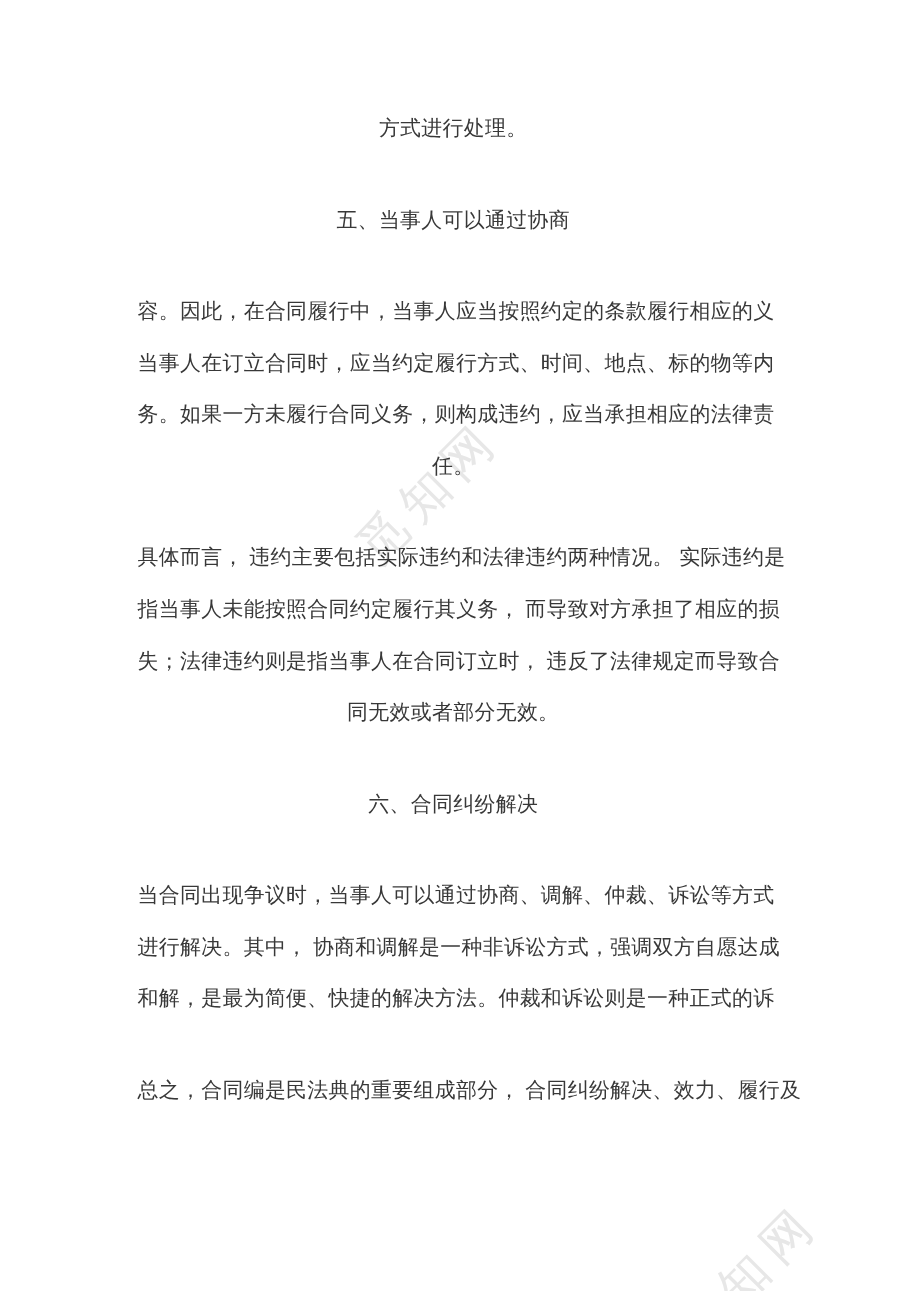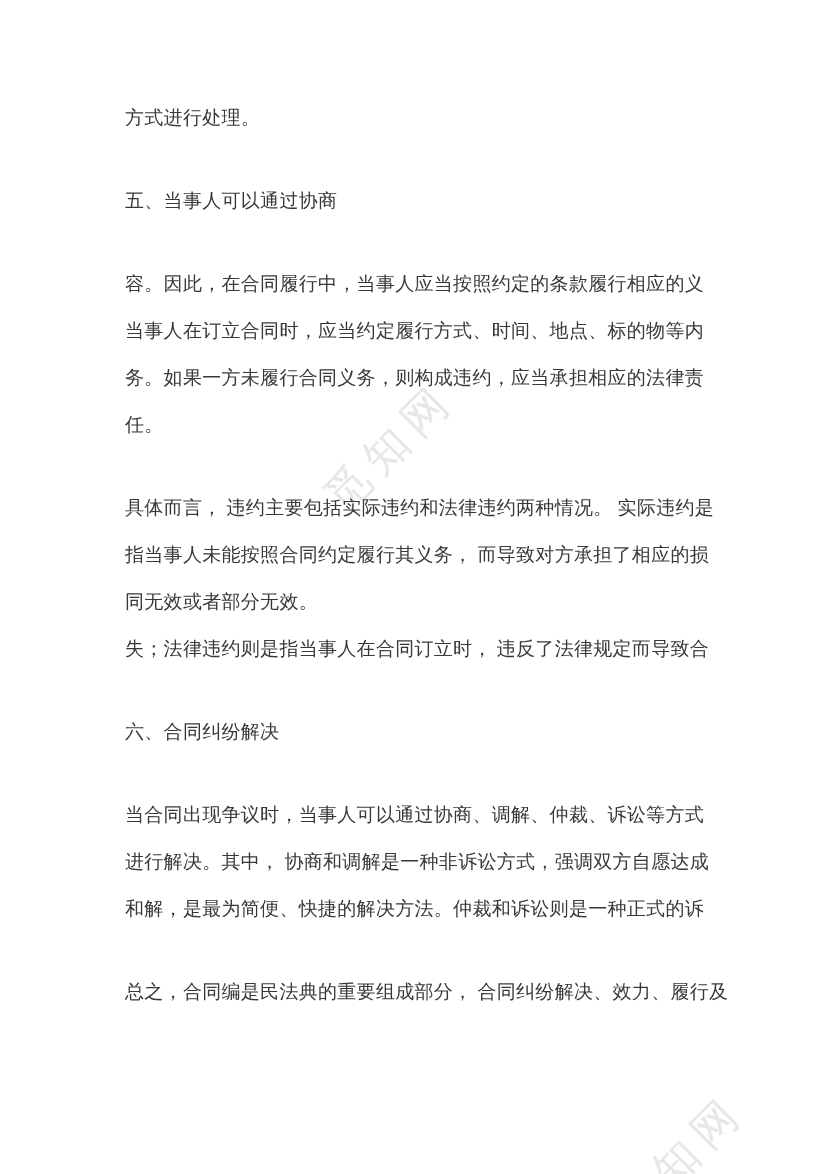--- a/index.html
+++ b/index.html
@@ -50,20 +50,21 @@
     left:125px;
     top:94px;
     width:590px;
     z-index:1;
     color:var(--text-color);
     font-size:19px;
     letter-spacing:0.3px;
   }
   .block{
     margin:0 16px 36px 0;
+    text-align:center;
   }
   .block:last-child{
     margin-bottom:0;
   }
   .line{
     line-height:47px;
     height:47px;
     white-space:nowrap;
   }
   .heading .line{
@@ -85,22 +86,22 @@
       </div>
       <div class="block paragraph">
         <div class="line">容。因此，在合同履行中，当事人应当按照约定的条款履行相应的义</div>
         <div class="line">当事人在订立合同时，应当约定履行方式、时间、地点、标的物等内</div>
         <div class="line">务。如果一方未履行合同义务，则构成违约，应当承担相应的法律责</div>
         <div class="line">任。</div>
       </div>
       <div class="block paragraph">
         <div class="line">具体而言， 违约主要包括实际违约和法律违约两种情况。 实际违约是</div>
         <div class="line">指当事人未能按照合同约定履行其义务， 而导致对方承担了相应的损</div>
+        <div class="line">失；法律违约则是指当事人在合同订立时， 违反了法律规定而导致合</div>
         <div class="line">同无效或者部分无效。</div>
-        <div class="line">失；法律违约则是指当事人在合同订立时， 违反了法律规定而导致合</div>
       </div>
       <div class="block heading">
         <div class="line">六、合同纠纷解决</div>
       </div>
       <div class="block paragraph">
         <div class="line">当合同出现争议时，当事人可以通过协商、调解、仲裁、诉讼等方式</div>
         <div class="line">进行解决。其中， 协商和调解是一种非诉讼方式，强调双方自愿达成</div>
         <div class="line">和解，是最为简便、快捷的解决方法。仲裁和诉讼则是一种正式的诉</div>
       </div>
       <div class="block paragraph">

